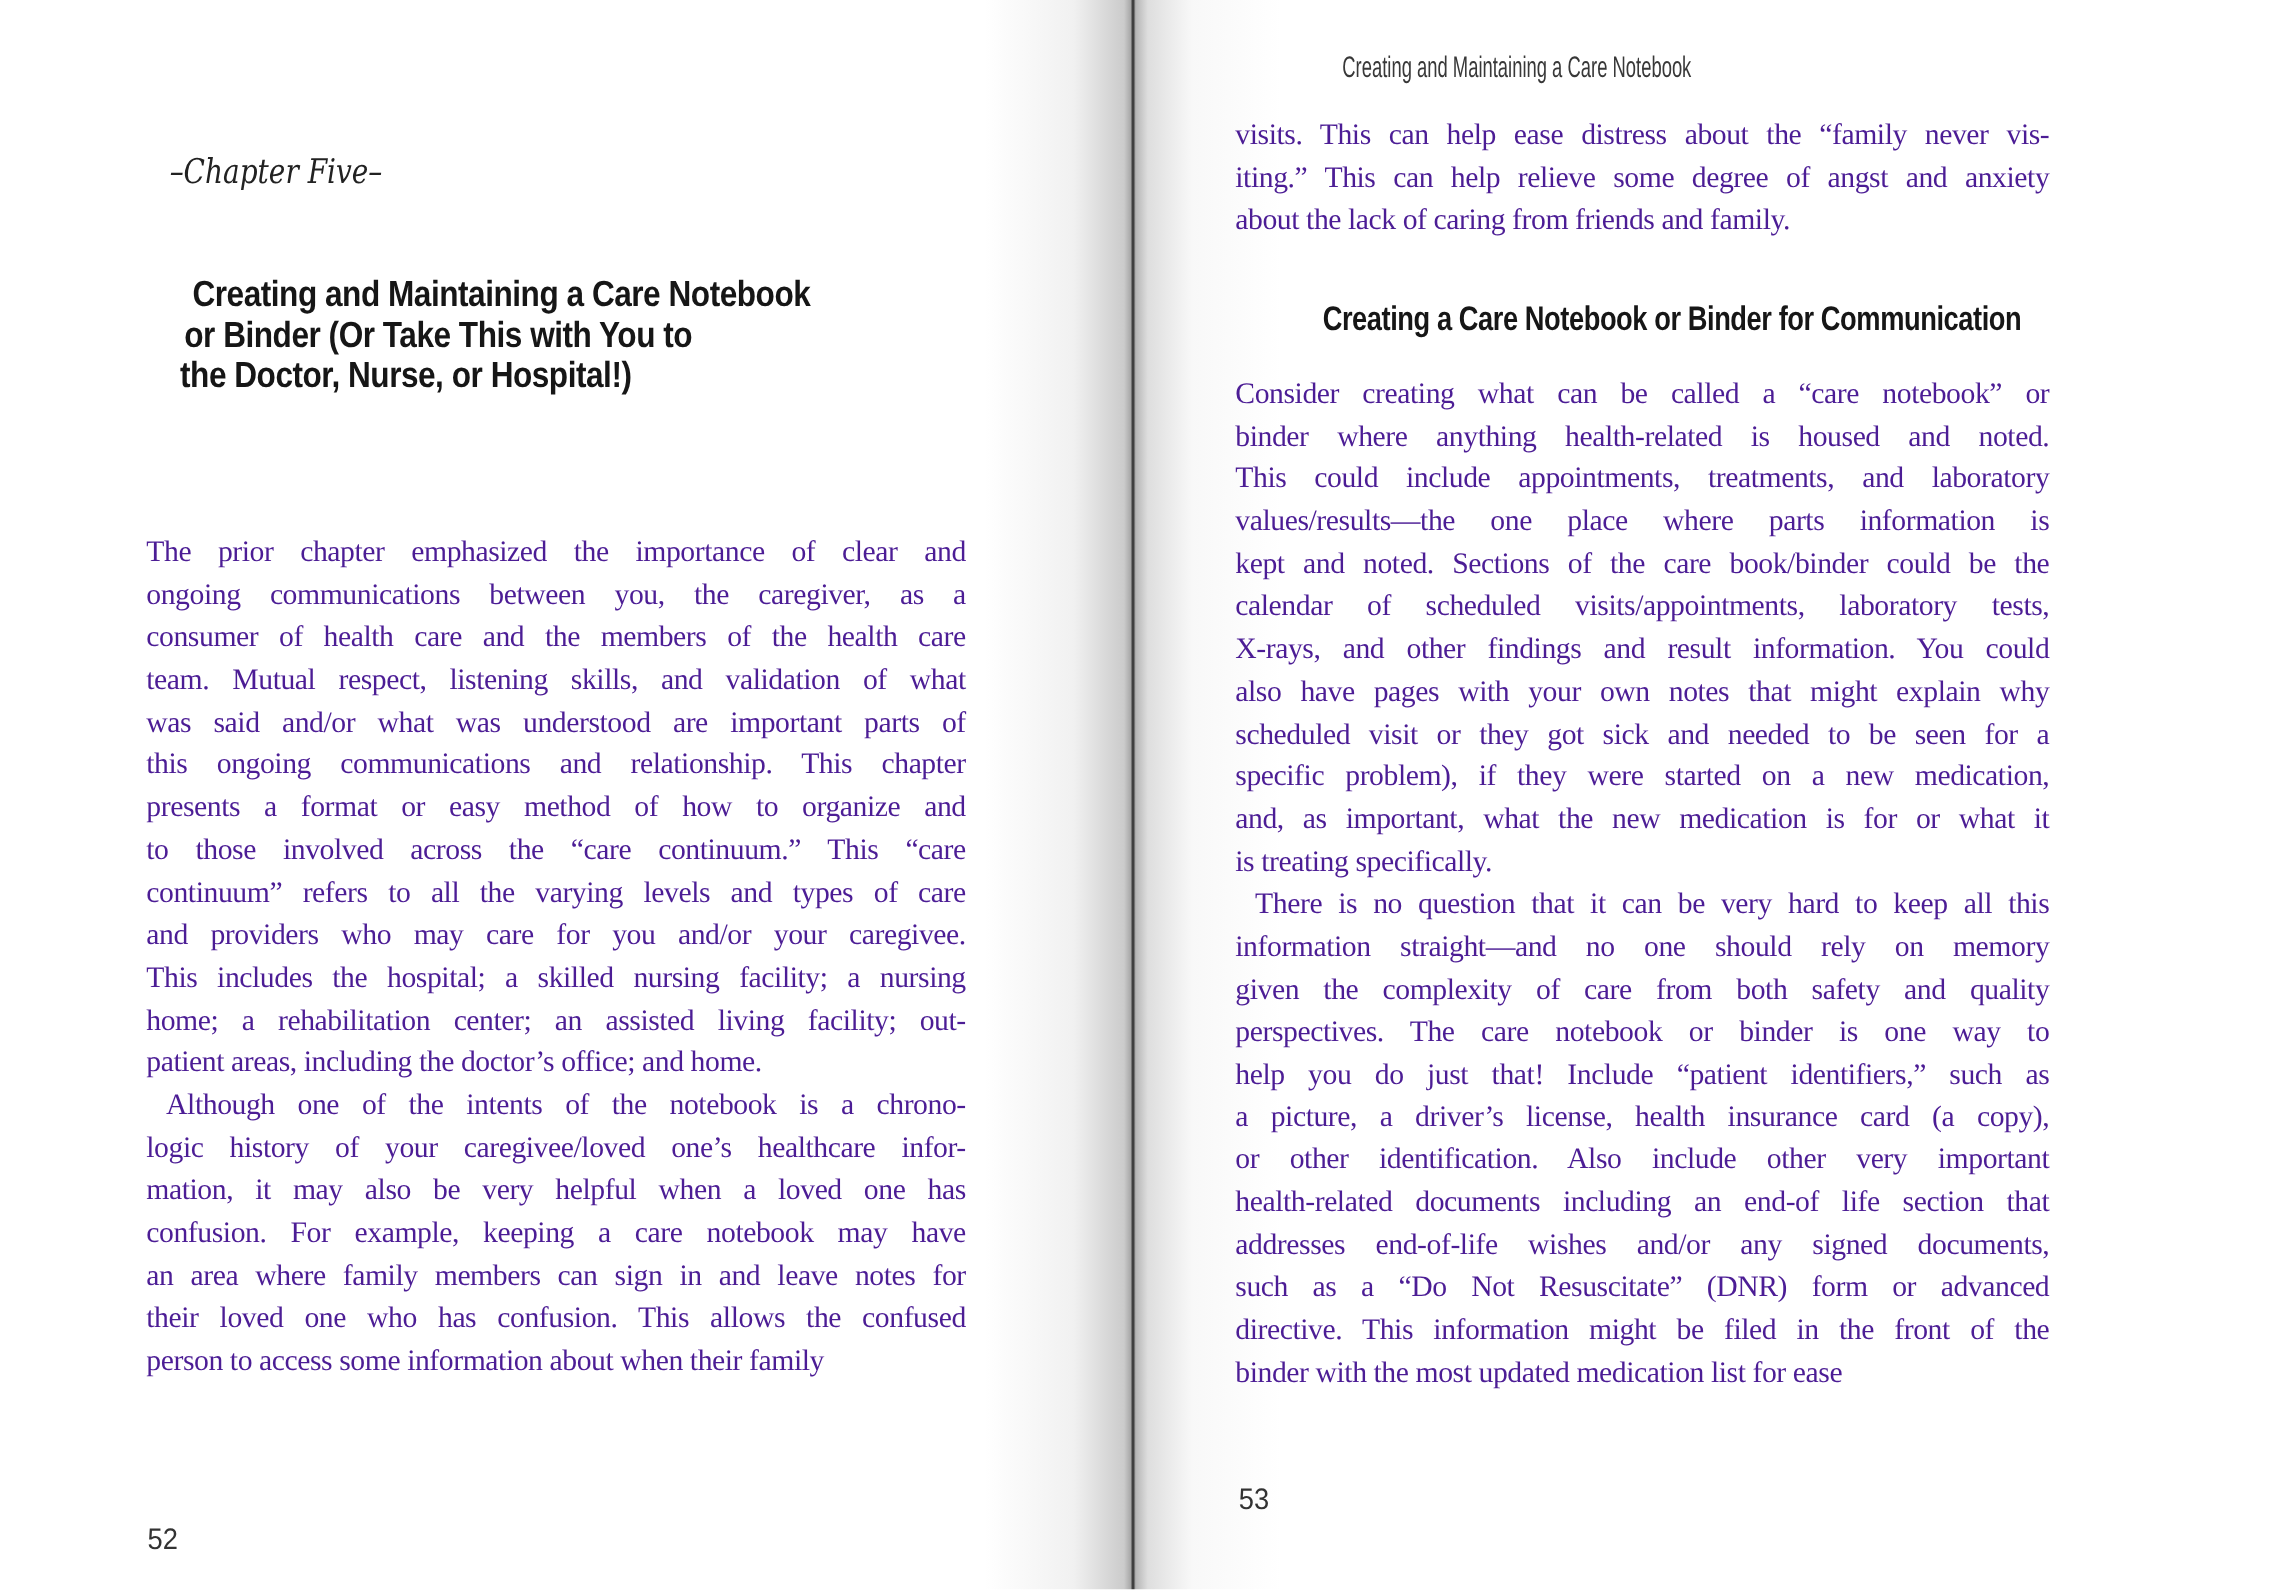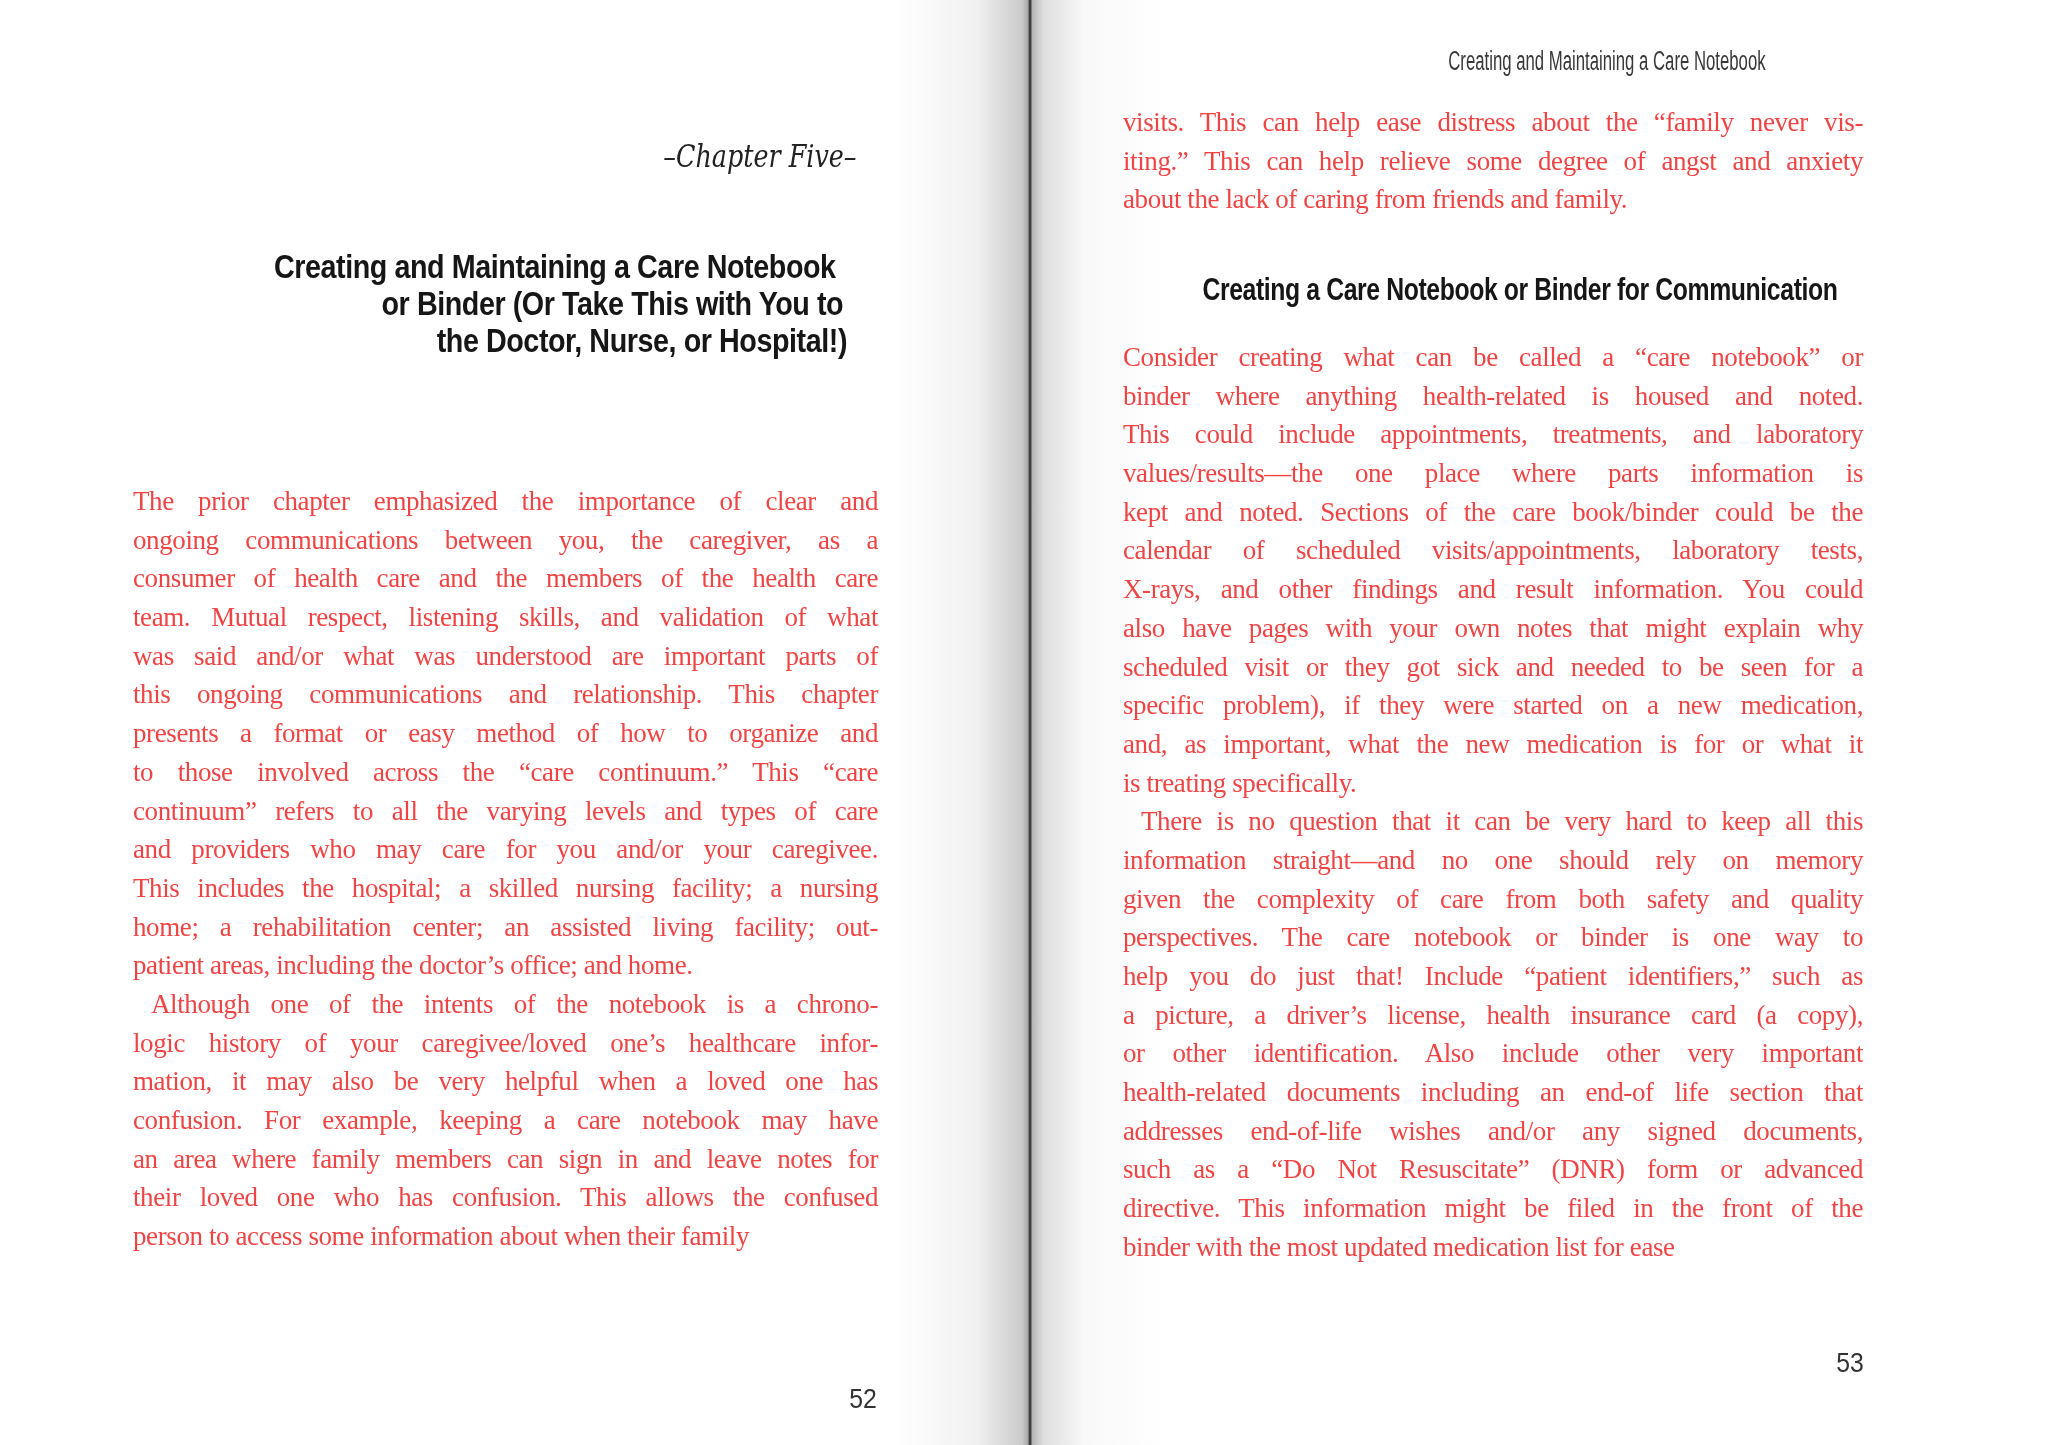--- a/index.html
+++ b/index.html
@@ -6,29 +6,29 @@
   body {
     width:2064px; height:1445px;
     background:#ffffff;
     position:relative;
     overflow:hidden;
     font-family:"Liberation Serif", serif;
     color:#2a2a2a;
   }
   .abs { position:absolute; }
   .col { position:absolute; }
-  .center { text-align:right; }
+  .center { text-align:left; }
 
   
   .flow { position:absolute; }
   .line {
     height:38.7px; line-height:38.7px;
     font-size:27px; letter-spacing:-0.4px;
     text-align:justify; text-align-last:justify;
-    color:#ef4444;
+    color:#4c1d95;
   }
   .line.rag { text-align-last:left; }
   .line.indent { text-indent:18px; }
 
   
   .squeeze { display:inline-block; transform:scaleX(var(--sx,1)); transform-origin:50% 50%; white-space:nowrap; }
 
   .chapter-label {
     font-family:"DejaVu Serif", serif;
     font-style:italic;

